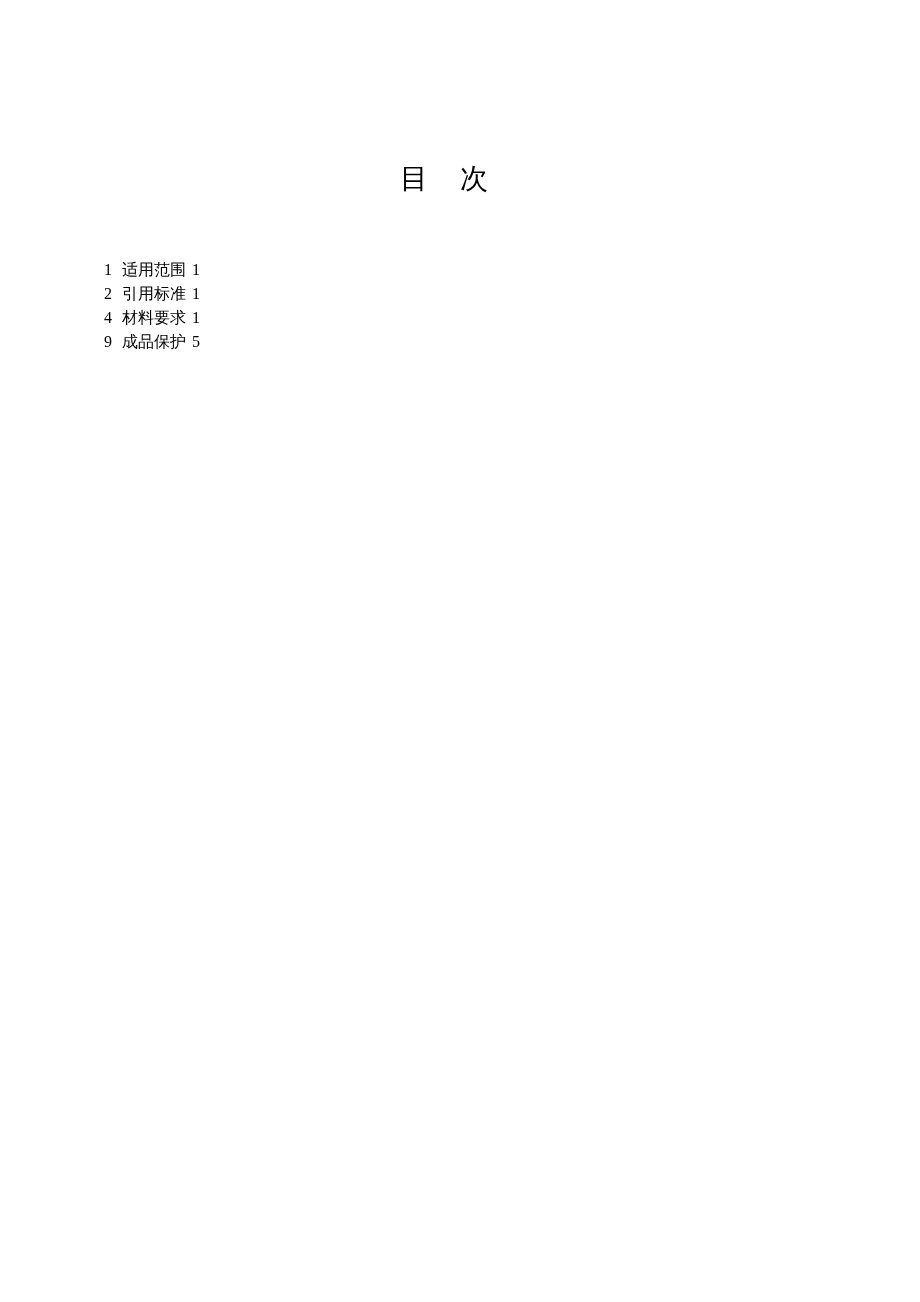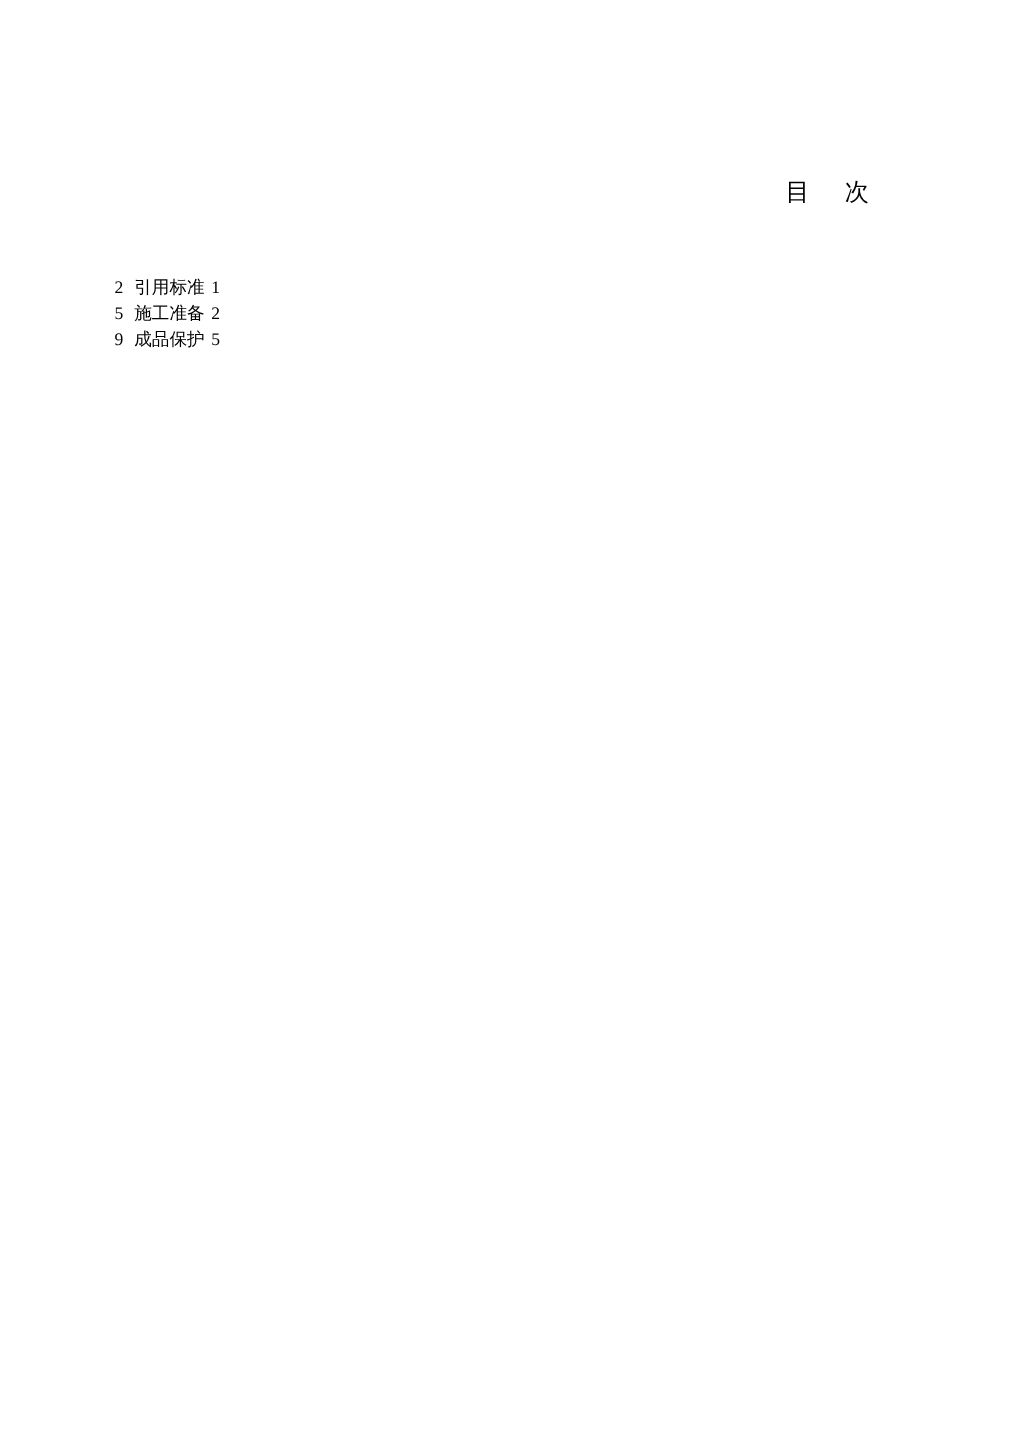--- a/index.html
+++ b/index.html
@@ -15,22 +15,22 @@
       color: #000000;
       padding: 0;
       margin: 0;
     }
     .page {
       padding-top: 160px;
       padding-left: 98px;
       padding-right: 98px;
     }
     .title {
-      text-align: right;
-      font-size: 22px;
+      text-align: center;
+      font-size: 28px;
       font-weight: normal;
       letter-spacing: 32px;
       margin-bottom: 60px;
       font-family: "SimSun", "宋体", serif;
     }
     .toc-list {
       list-style: none;
       font-size: 16px;
       line-height: 1.5;
     }
@@ -51,28 +51,33 @@
       margin-left: 2px;
     }
   </style>
 </head>
 <body>
 
 <div class="page">
   <h1 class="title">目次</h1>
   <ul class="toc-list">
     <li class="toc-item">
+      <span class="toc-number">1</span>
+      <span class="toc-text">适用范围</span>
+      <span class="toc-page">1</span>
+    </li>
+    <li class="toc-item">
       <span class="toc-number">2</span>
       <span class="toc-text">引用标准</span>
       <span class="toc-page">1</span>
     </li>
     <li class="toc-item">
-      <span class="toc-number">5</span>
-      <span class="toc-text">施工准备</span>
-      <span class="toc-page">2</span>
+      <span class="toc-number">4</span>
+      <span class="toc-text">材料要求</span>
+      <span class="toc-page">1</span>
     </li>
     <li class="toc-item">
       <span class="toc-number">9</span>
       <span class="toc-text">成品保护</span>
       <span class="toc-page">5</span>
     </li>
   </ul>
 </div>
 
 </body></html>

